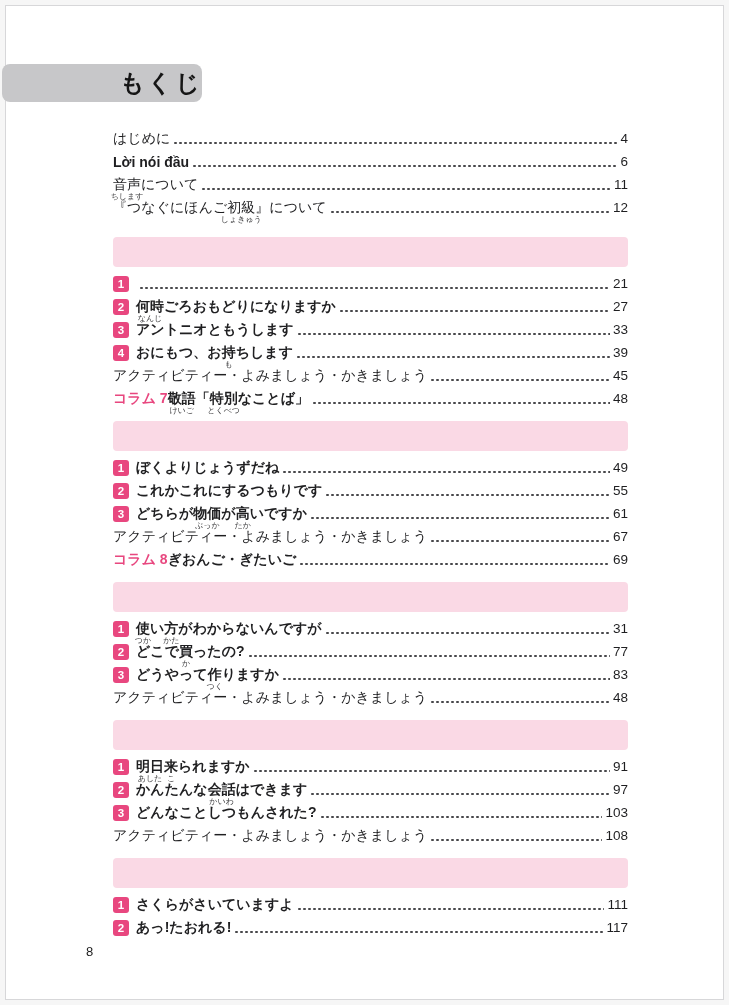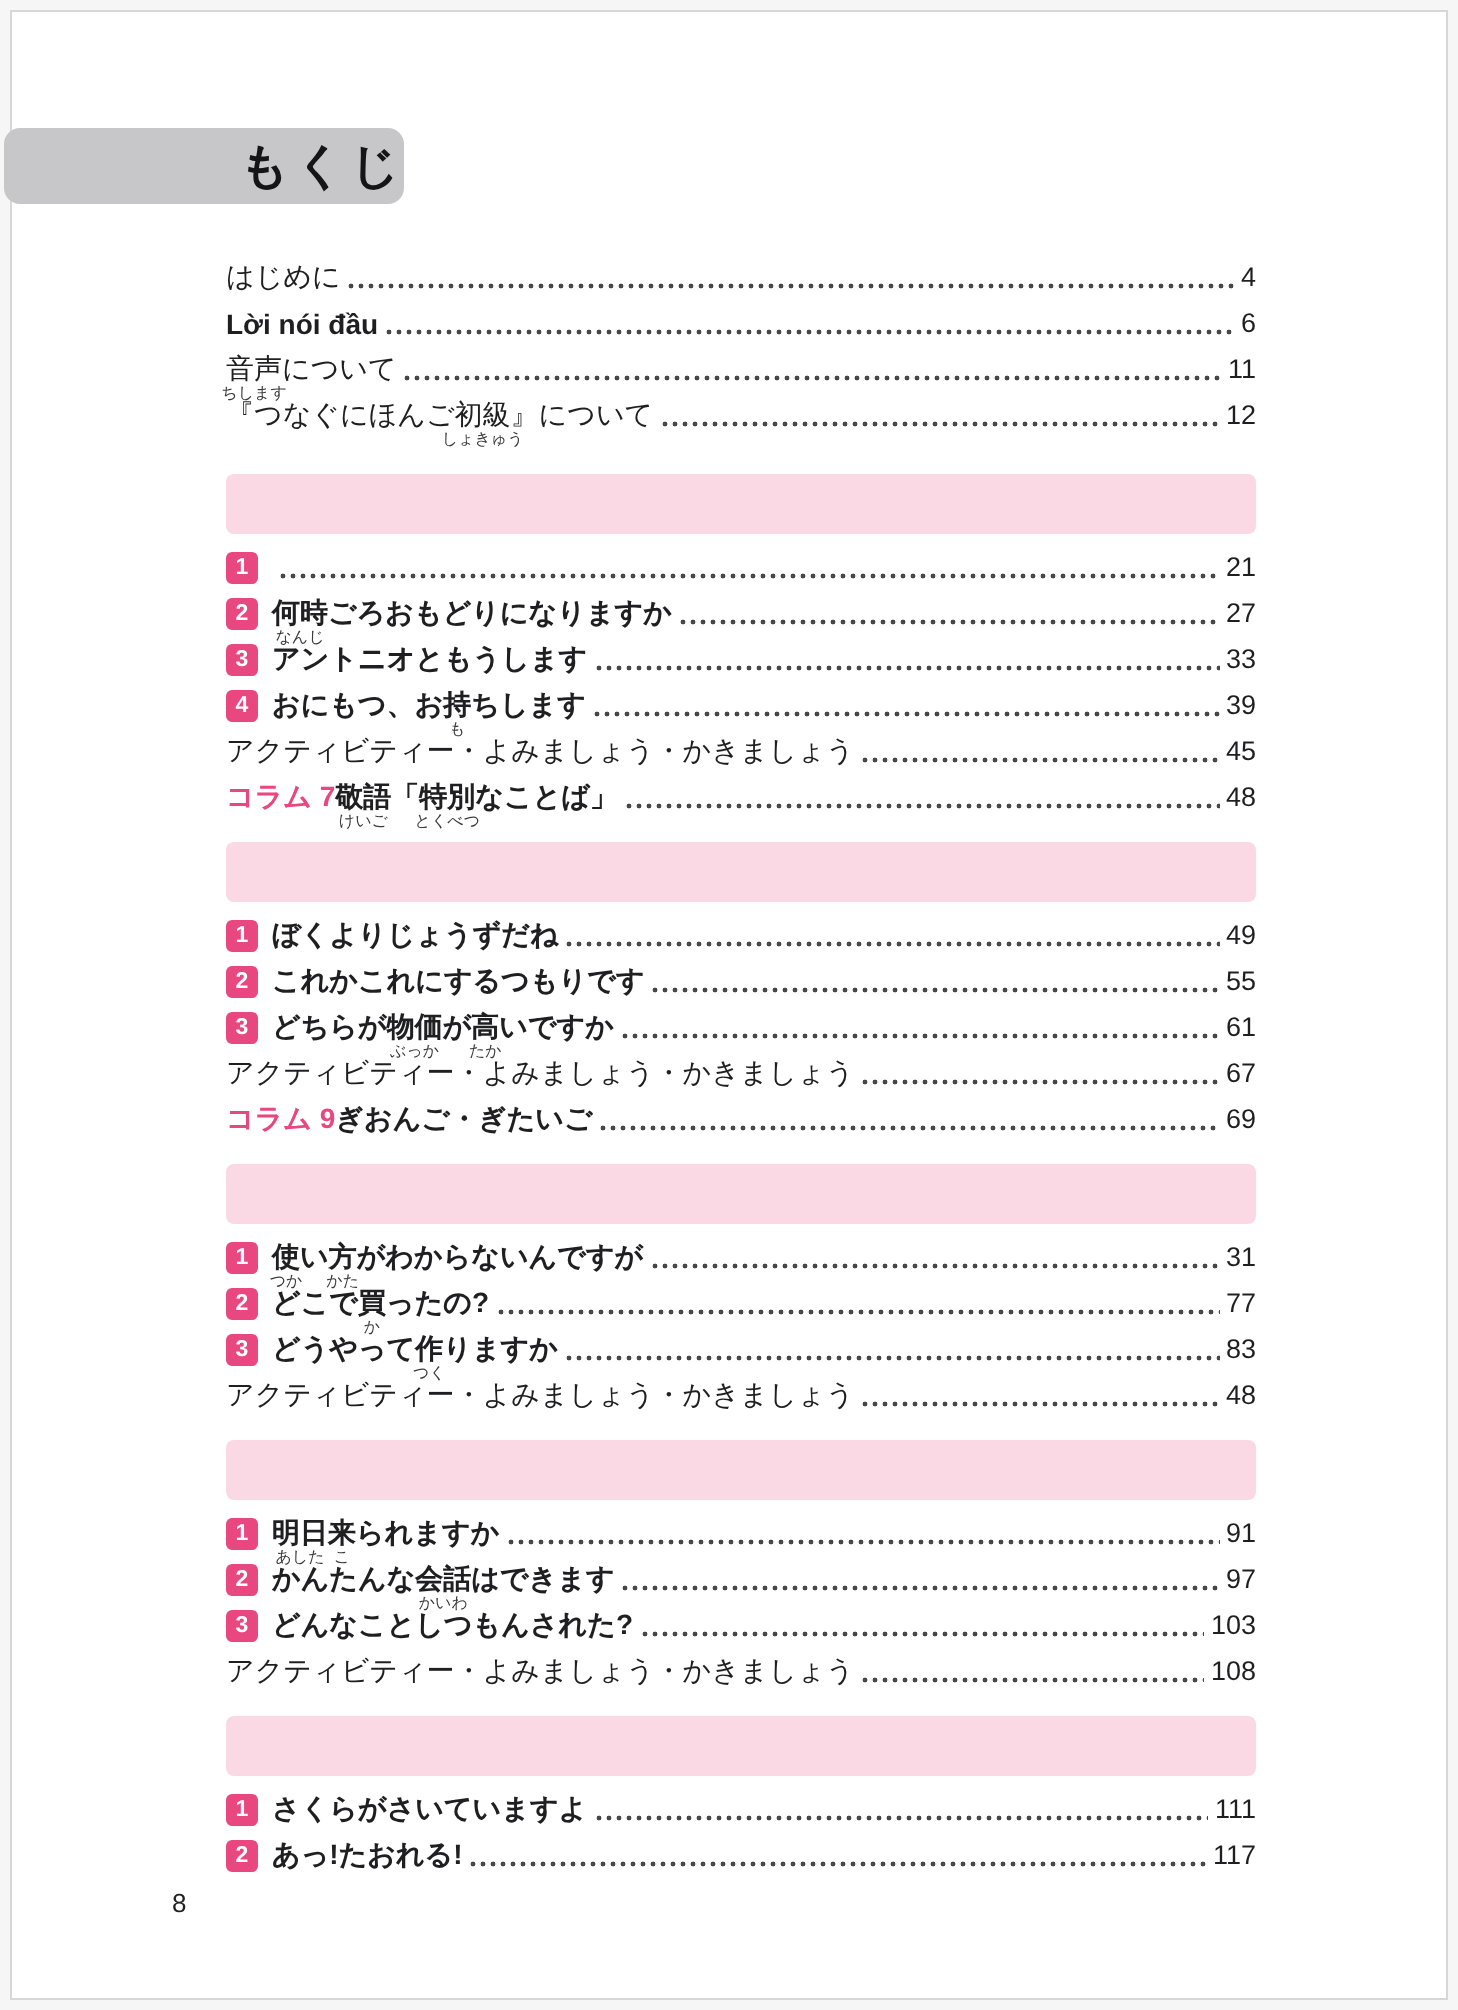--- a/index.html
+++ b/index.html
@@ -184,21 +184,21 @@
         <span class="row-title strong">どちらが<span class="rb">物価<span class="rt">ぶっか</span></span>が<span class="rb">高<span class="rt">たか</span></span>いですか</span>
         <span class="dots"></span>
         <span class="page-num">61</span>
       </div>
       <div class="row">
         <span class="row-title">アクティビティー・よみましょう・かきましょう</span>
         <span class="dots"></span>
         <span class="page-num">67</span>
       </div>
       <div class="row">
-        <span class="column-label">コラム 9</span>
+        <span class="column-label">コラム 8</span>
         <span class="row-title strong">ぎおんご・ぎたいご</span>
         <span class="dots"></span>
         <span class="page-num">69</span>
       </div>
     </div>
     <div class="section">
       <div class="banner"></div>
       <div class="row">
         <span class="badge">1</span>
         <span class="row-title strong"><span class="rb">使<span class="rt">つか</span></span>い<span class="rb">方<span class="rt">かた</span></span>がわからないんですが</span>

